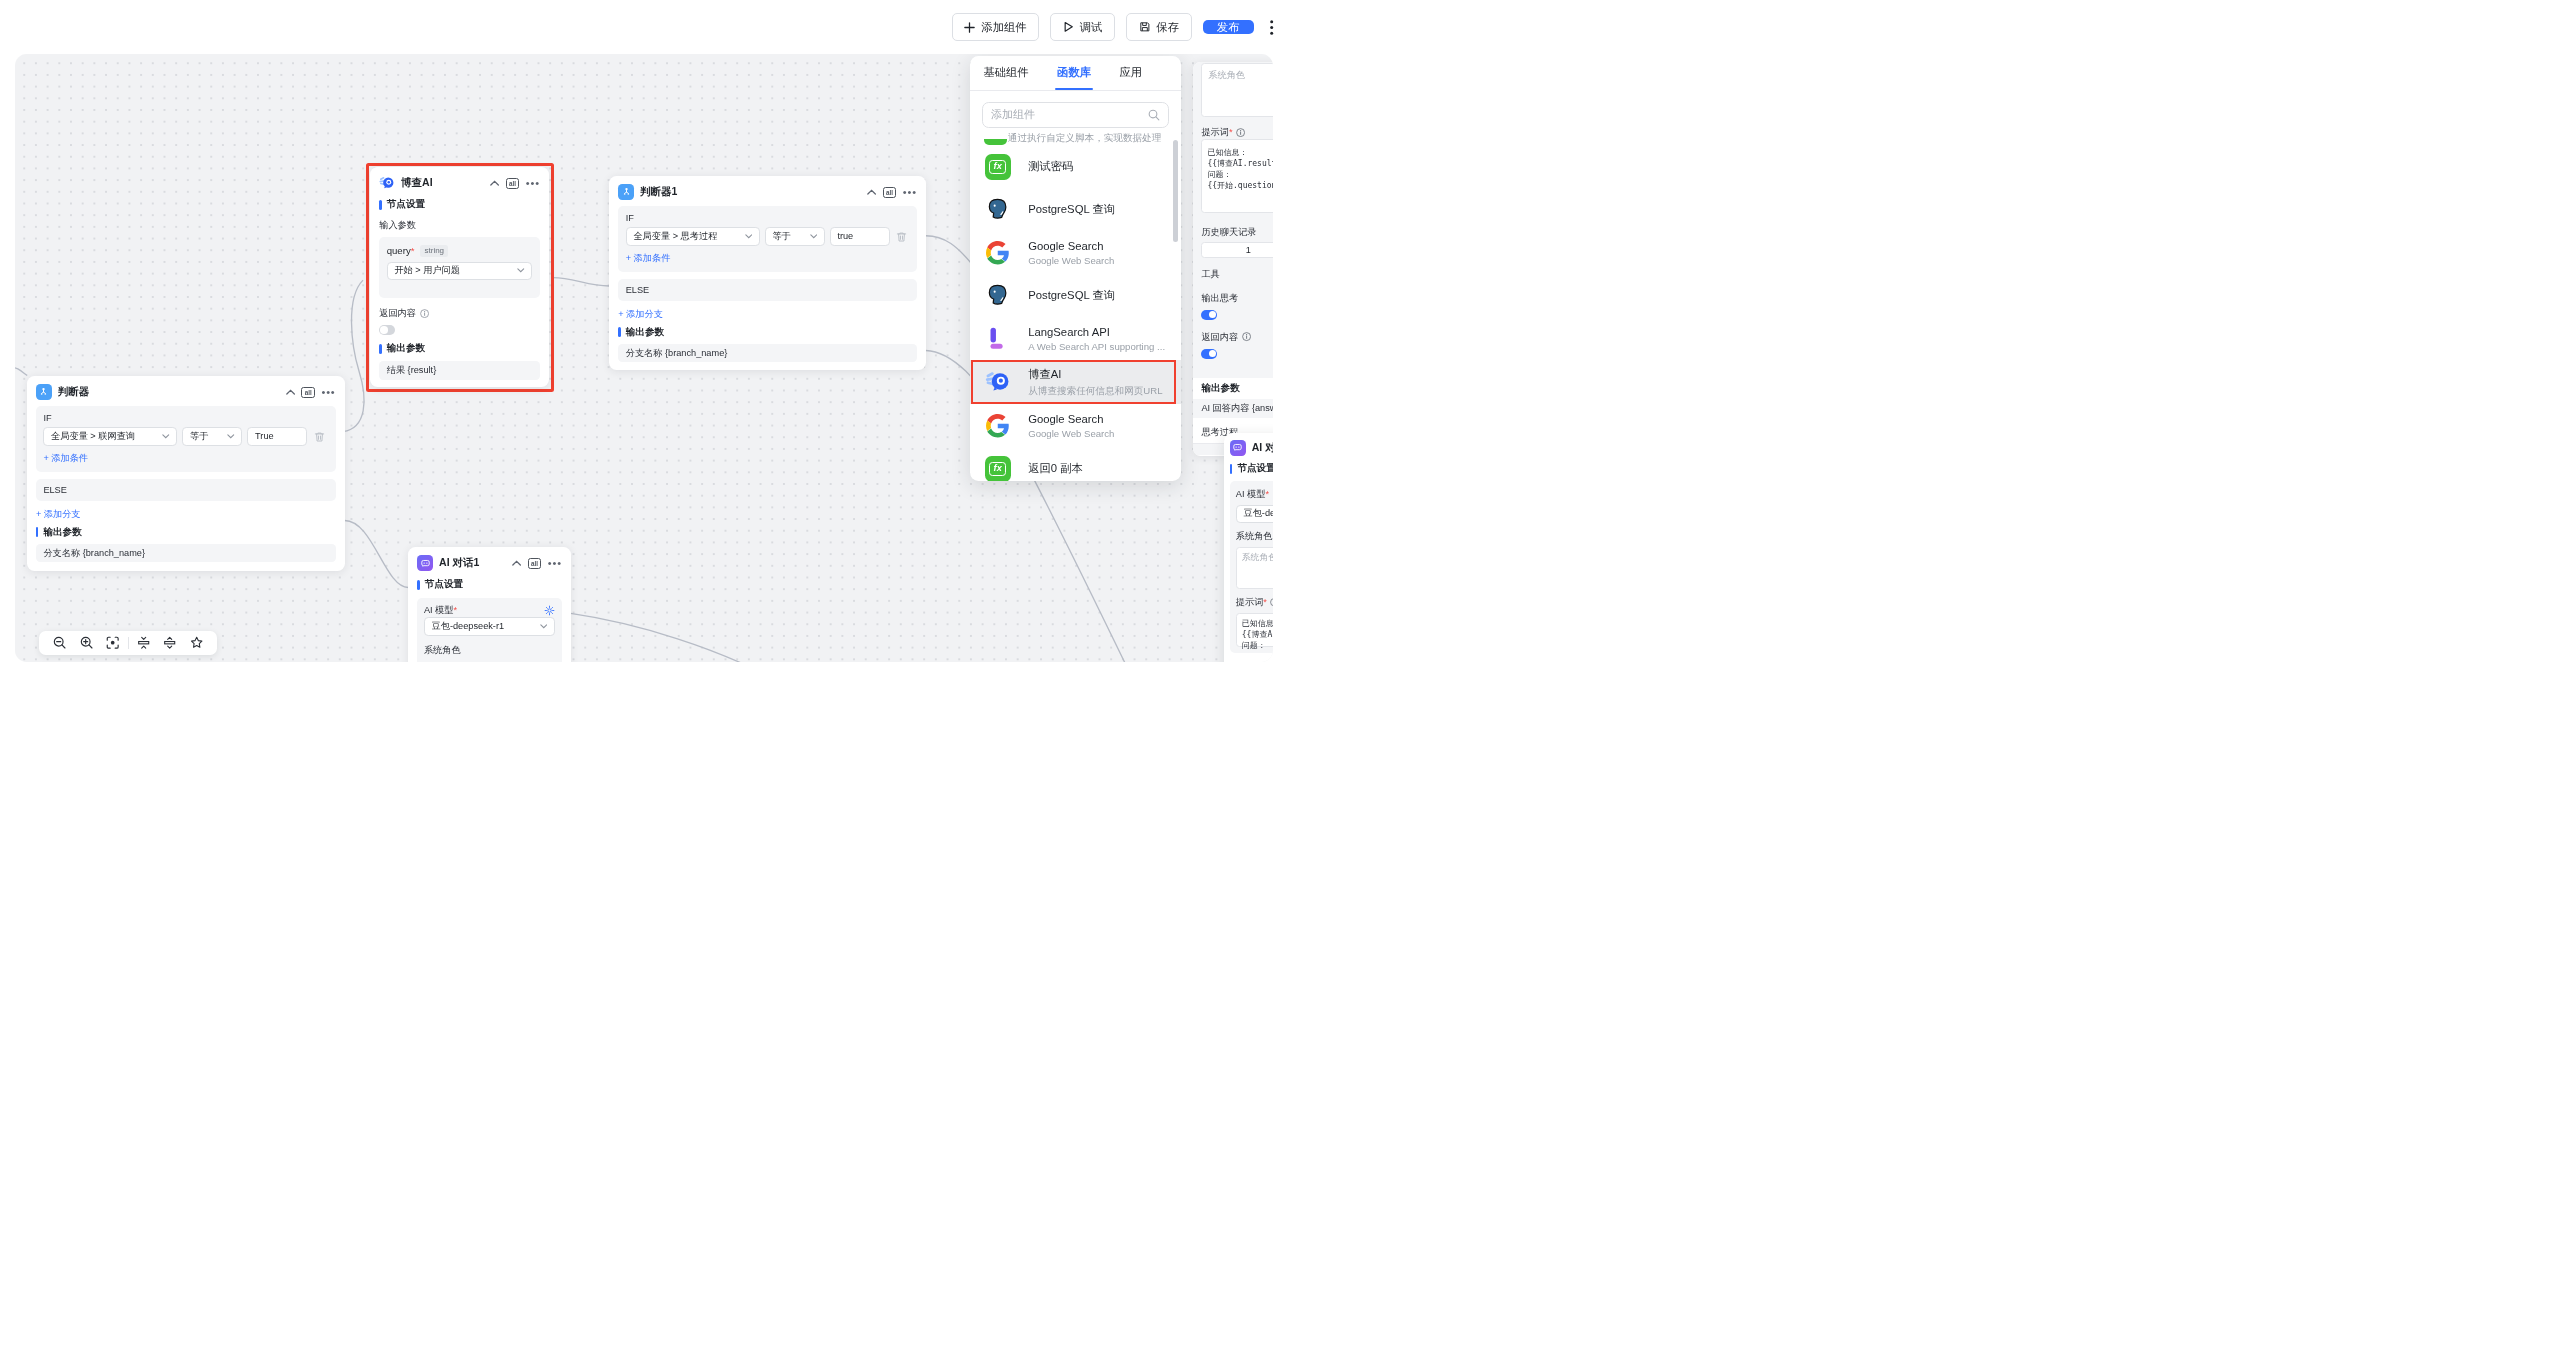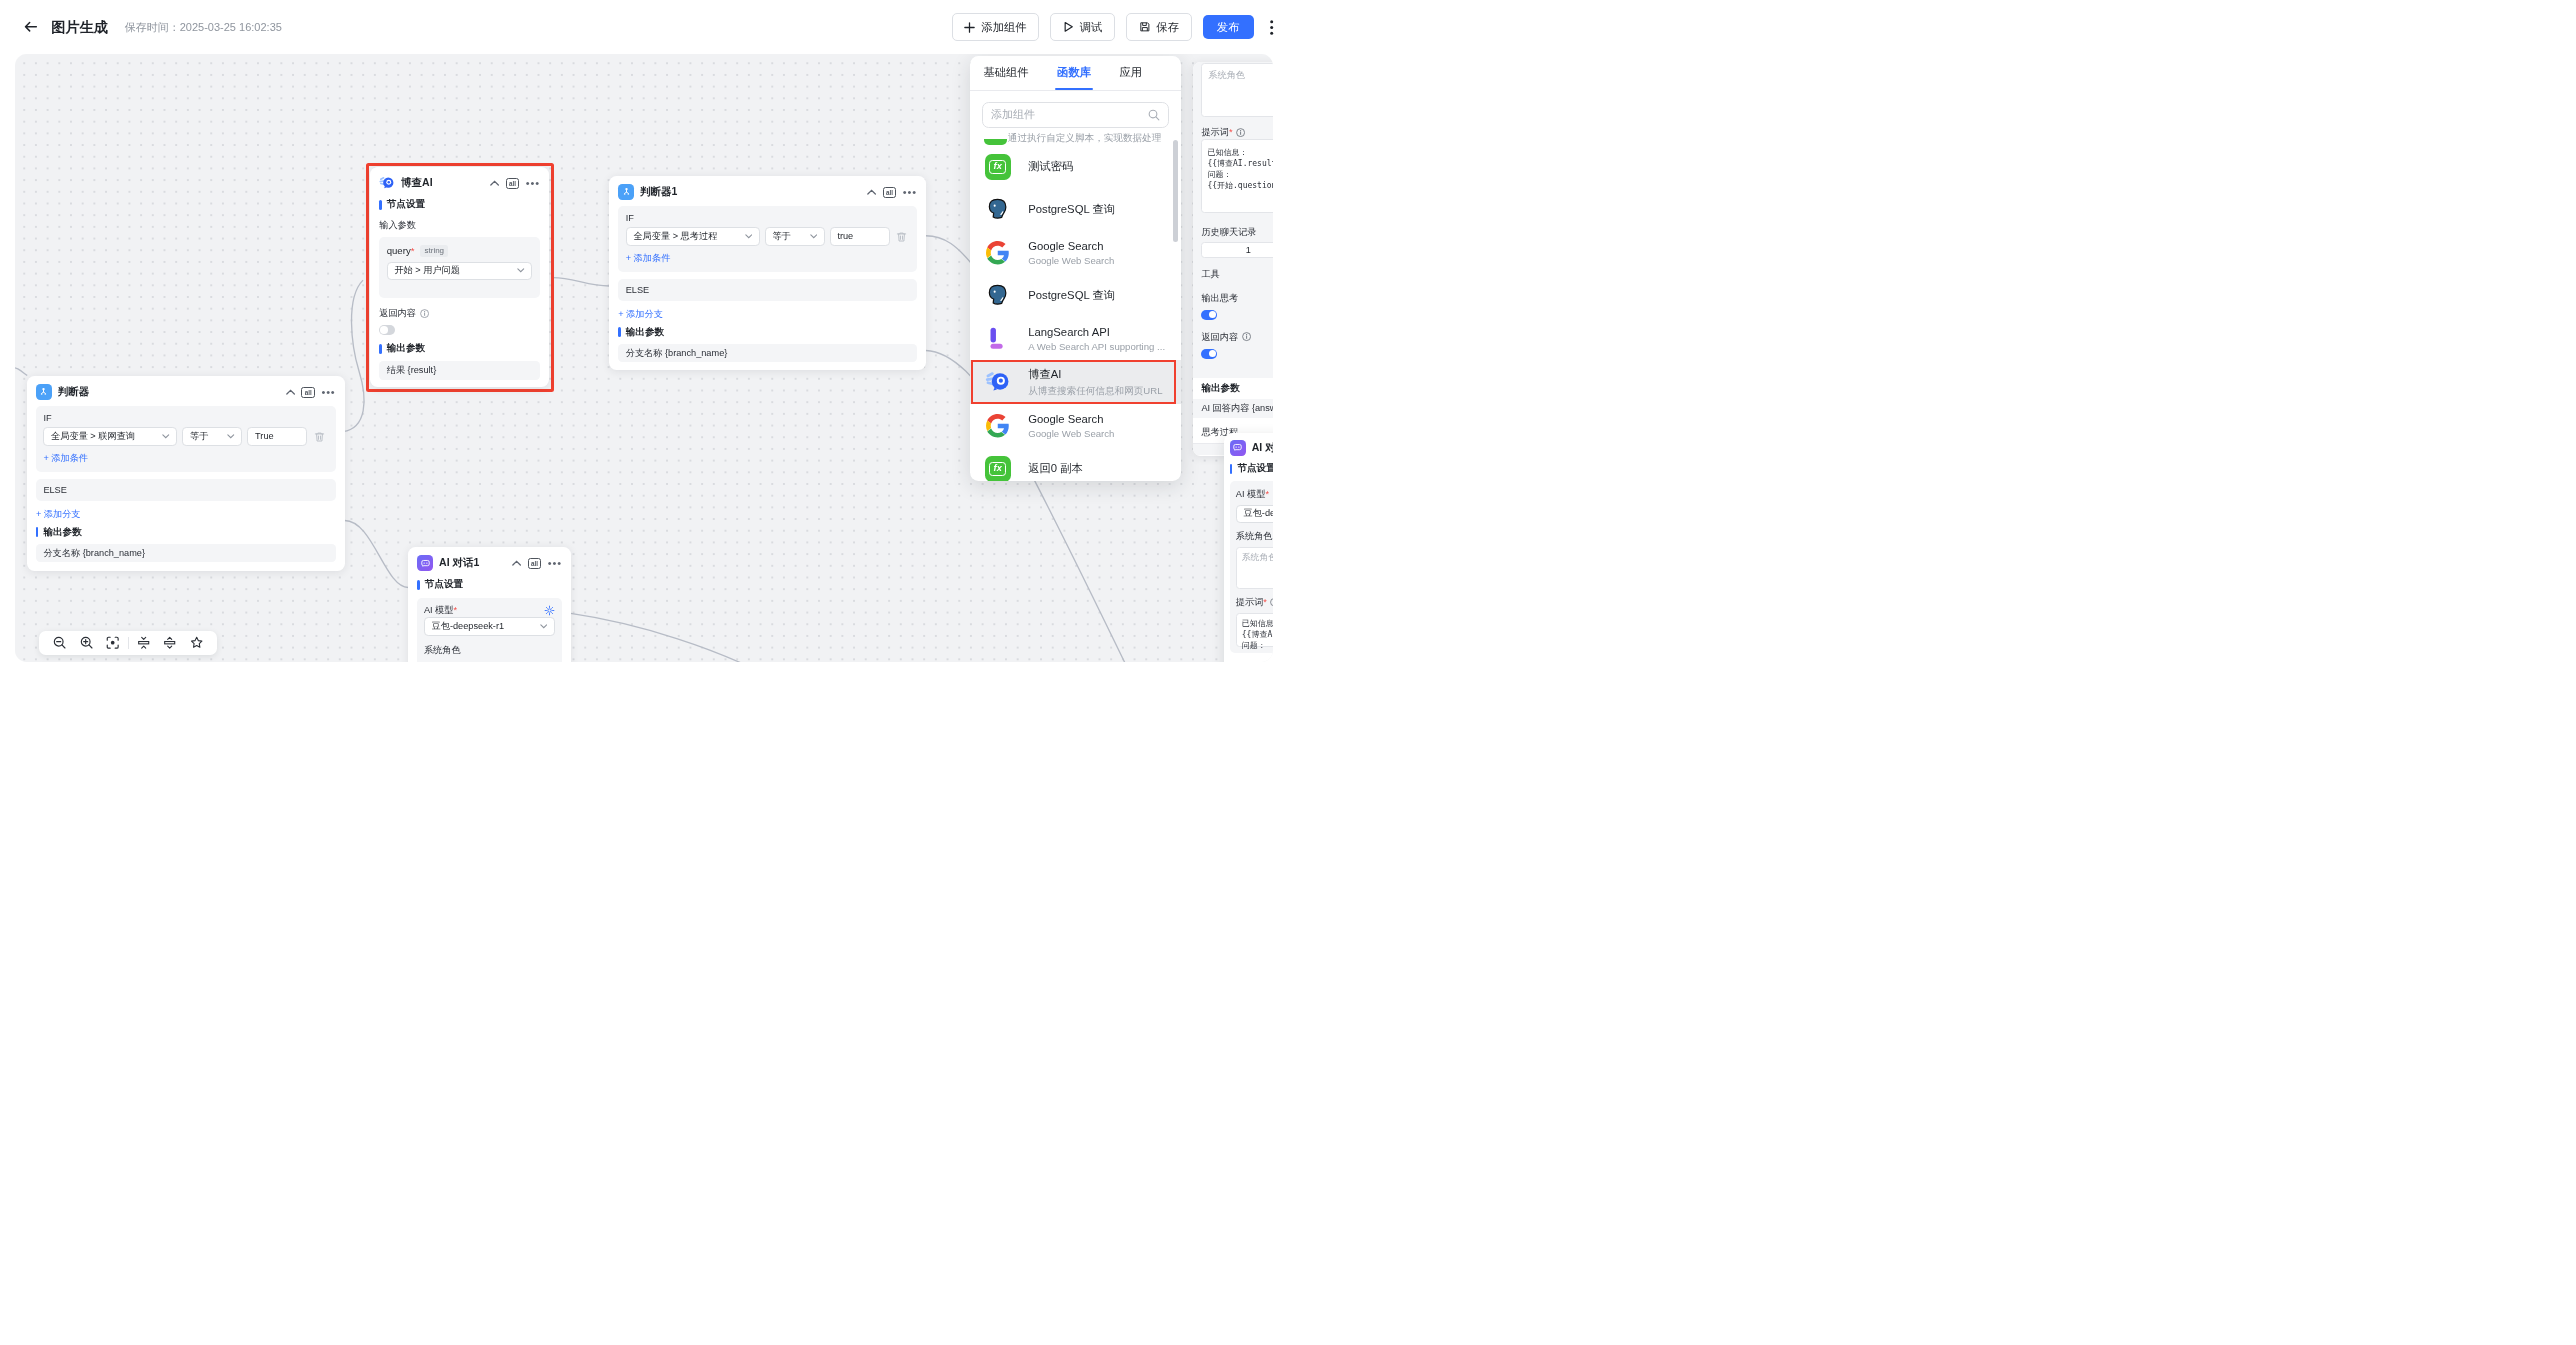--- a/index.html
+++ b/index.html
@@ -9,21 +9,21 @@
 
   
   .topbar { position:absolute; left:0; top:0; width:1288px; height:54px; background:#fff; }
   .tb-left { position:absolute; left:22.6px; top:0; height:54px; display:flex; align-items:center; gap:11.7px; }
   .back { width:17px; height:17px; cursor:pointer; display:flex; align-items:center; }
   .tb-title { font-size:14.2px; font-weight:bold; color:#1f2329; }
   .tb-time { font-size:11px; color:#8f959e; margin-left:5px; }
   .tb-right { position:absolute; right:8.4px; top:0; height:54px; display:flex; align-items:center; gap:11px; }
   .btn { height:28px; border:0.8px solid #dcdfe4; border-radius:5px; background:#fff; display:flex; align-items:center; gap:5.9px; padding:0 11.7px; font-size:11.3px; color:#1f2329; cursor:pointer; }
   .btn svg { flex:0 0 auto; }
-  .btn-primary { height:24px; border-radius:5px; background:#3370ff; color:#fff; font-size:11.3px; display:flex; align-items:center; padding:0 14.2px; cursor:pointer; border:none; }
+  .btn-primary { height:14px; border-radius:5px; background:#3370ff; color:#fff; font-size:11.3px; display:flex; align-items:center; padding:0 14.2px; cursor:pointer; border:none; }
   .kebab-v { width:15px; height:28px; display:flex; align-items:center; justify-content:center; cursor:pointer; }
 
   
   .canvas { position:absolute; left:15px; top:54px; width:1258px; height:608px; background:#f1f2f4; border-radius:11.7px; overflow:hidden;
             background-image:radial-gradient(#d9dbdf 0.8px, transparent 1px); background-size:11.7px 11.7px; background-position:3.4px 3.4px; }
   svg.edges { position:absolute; left:0; top:0; width:1258px; height:608px; }
   svg.edges path { stroke:#b7bcc6; stroke-width:1.6; fill:none; }
 
   
   .card { position:absolute; background:#fff; border-radius:7.5px; box-shadow:0 1.7px 8.4px rgba(31,35,41,.09); }
@@ -112,29 +112,20 @@
 
   .gearbtn { margin-left:auto; display:flex; cursor:pointer; }
   .infoi { display:inline-flex; }
 </style>
 </head>
 <body>
 
 <div class="app">
 
   <div class="topbar">
-    <div class="tb-left">
-      <span class="back">
-        <svg width="15" height="13.4" viewBox="0 0 18 16">
-            <path d="M16 8H3M8 3L3 8l5 5" stroke="#1f2329" stroke-width="1.8" fill="none" stroke-linecap="round" stroke-linejoin="round"></path>
-          </svg>
-      </span>
-      <span class="tb-title">图片生成</span>
-      <span class="tb-time">保存时间：2025-03-25 16:02:35</span>
-    </div>
     <div class="tb-right">
       <div class="btn">
         <svg width="11" height="11" viewBox="0 0 13 13">
             <path d="M6.5 1v11M1 6.5h11" stroke="#1f2329" stroke-width="1.5" stroke-linecap="round"></path>
           </svg>
         <span>添加组件</span>
       </div>
       <div class="btn">
         <svg width="11" height="11.7" viewBox="0 0 13 14">
             <path d="M2.5 1.8L11 7l-8.5 5.2z" stroke="#1f2329" stroke-width="1.4" fill="none" stroke-linejoin="round"></path>

